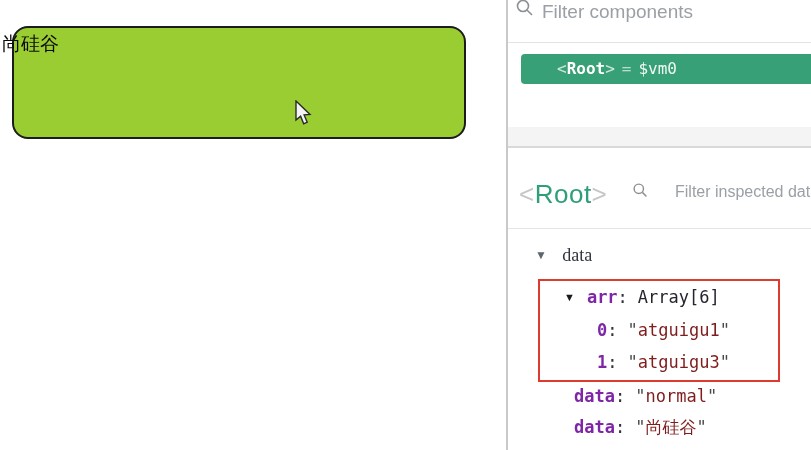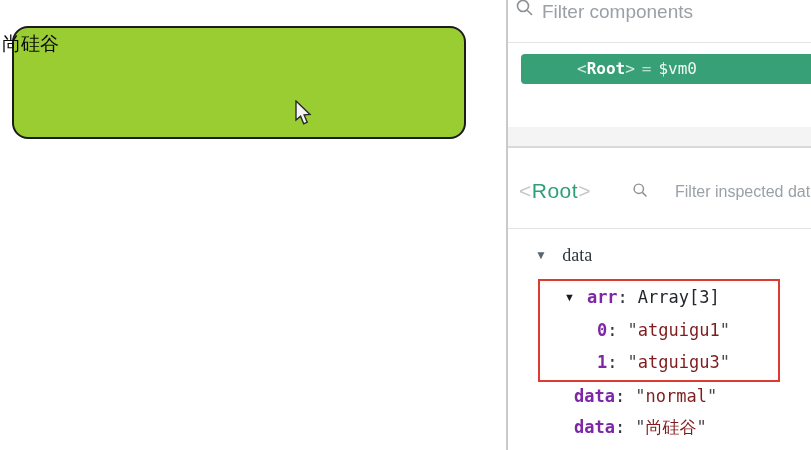--- a/index.html
+++ b/index.html
@@ -33,35 +33,35 @@
   .search-icon-1 { position:absolute; left:7px; top:-2px; }
   .ph1 {
     position:absolute; left:34px; top:1px; white-space:nowrap;
     font-size:19px; color:#9aa0a6;
   }
 
   .selected-row {
     position:absolute; left:13px; top:54px; right:0; height:30px;
     background:#38a076; border-radius:4px 0 0 4px;
     font-family:"DejaVu Sans Mono", monospace; font-size:16px;
-    line-height:30px; padding-left:56px; white-space:nowrap; color:#ffffff;
+    line-height:30px; padding-left:36px; white-space:nowrap; color:#ffffff;
   }
   .selected-row .tag-bracket { color:rgba(255,255,255,0.75); }
   .selected-row .tag-name { color:#ffffff; font-weight:bold; }
   .selected-row .eq { color:rgba(255,255,255,0.65); margin:0 7px; }
   .selected-row .ref { color:rgba(255,255,255,0.92); }
 
   .splitter {
     position:absolute; left:0; right:0; top:127px; height:21px;
     background:#f4f4f4; border-bottom:2px solid #d9d9d9;
   }
 
   .root-header {
     position:absolute; left:11px; top:179px; white-space:nowrap;
-    font-size:21px; letter-spacing:0.5px;
+    font-size:26px; letter-spacing:0.5px;
   }
   .root-header .hb { color:#c6c6c6; }
   .root-header .hn { color:#2e9e7b; }
 
   .search-icon-2 { position:absolute; left:124px; top:182px; }
   .ph2 {
     position:absolute; left:167px; top:183px; white-space:nowrap;
     font-size:16px; color:#9aa0a6;
   }
 
@@ -137,21 +137,21 @@
     <span class="ph2">Filter inspected data</span>
 
     <div class="divider d2"></div>
 
     <div class="data-header">
       <span class="tri">▼</span>
       <span class="lbl">data</span>
     </div>
 
     <div class="tree-row r-arr">
-      <span class="tri">▼</span><span class="key">arr</span><span class="colon">:</span><span class="val-plain">Array[3]</span>
+      <span class="tri">▼</span><span class="key">arr</span><span class="colon">:</span><span class="val-plain">Array[6]</span>
     </div>
 
     <div class="tree-row r-0">
       <span class="key">0</span><span class="colon">:</span><span class="q">"</span><span class="val-str">atguigu1</span><span class="q">"</span>
     </div>
 
     <div class="tree-row r-1">
       <span class="key">1</span><span class="colon">:</span><span class="q">"</span><span class="val-str">atguigu3</span><span class="q">"</span>
     </div>
 

